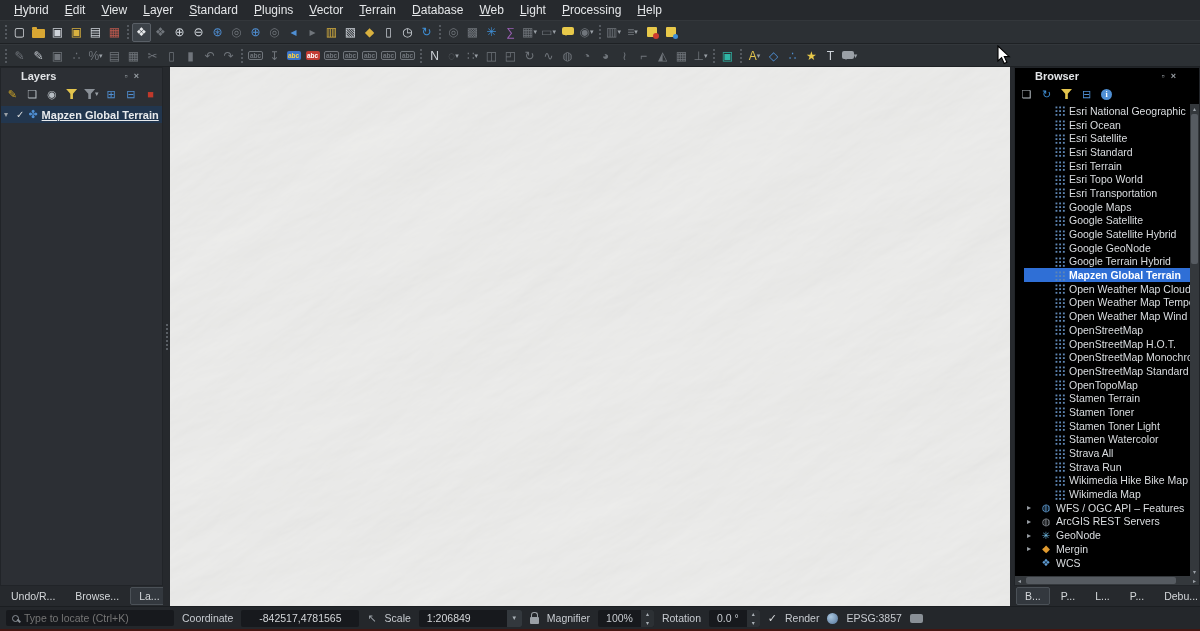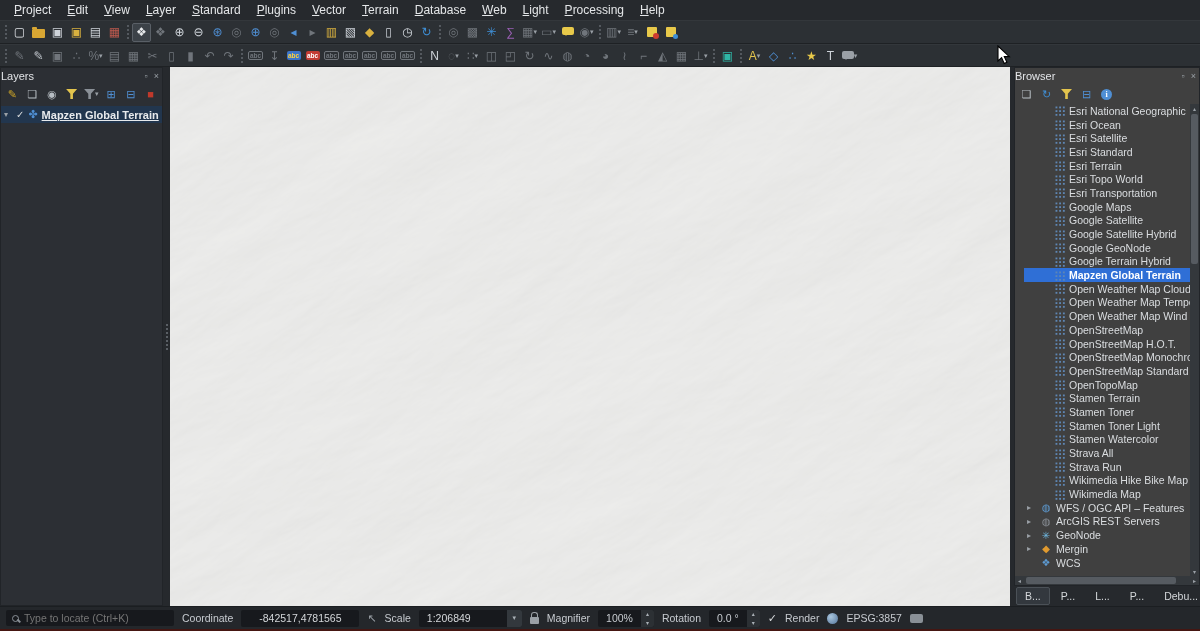--- a/index.html
+++ b/index.html
@@ -38,24 +38,24 @@
   .g.tag-red{background:#c23b33;color:#fff;}
   .g.tag-gray{background:transparent;border:1px solid #70757b;color:#70757b;}
 
   
   .main{flex:1 1 auto;display:flex;min-height:0;}
   .leftcol{width:170px;flex:0 0 auto;display:flex;}
   .leftinner{width:163px;display:flex;flex-direction:column;background:#2c2f34;}
   .vsplit{width:7px;background:#26292d;display:flex;align-items:center;justify-content:center;}
   .vsplit .grip{height:26px;border-left:2px dotted #5a5f65;}
   .vsep{width:4px;background:#26292d;}
-  .rightcol{width:186px;flex:0 0 auto;display:flex;flex-direction:column;background:#404040;}
+  .rightcol{width:186px;flex:0 0 auto;display:flex;flex-direction:column;background:#000000;}
 
   .panel{flex:1 1 auto;display:flex;flex-direction:column;min-height:0;border:1px solid #212428;}
-  .ptitle{height:16px;display:flex;align-items:center;padding:0 0;font-size:11px;color:#e2e4e7;flex:0 0 auto;}
+  .ptitle{height:16px;display:flex;align-items:center;padding:0 20px;font-size:11px;color:#e2e4e7;flex:0 0 auto;font-weight:bold;}
   .ptitle .sp{flex:1;}
   .pbtn{font-size:9px;color:#9aa0a6;padding:0 3px;}
   .ptools{height:20px;display:flex;align-items:center;gap:3px;padding:0 3px;flex:0 0 auto;}
   .pti{width:17px;height:17px;display:inline-flex;align-items:center;justify-content:center;font-size:11px;}
 
   
   .ltree{flex:1;padding-top:2px;}
   .lrow{height:17px;display:flex;align-items:center;gap:4px;padding:0 3px;background:#22364e;}
   .lexp{font-size:8px;color:#9aa0a6;width:8px;}
   .lchk{font-size:10px;color:#d8dadc;}
@@ -116,21 +116,21 @@
 
   .cursor{position:absolute;left:997px;top:45px;z-index:99;pointer-events:none;}
 </style>
 </head>
 <body>
 
 <div class="app">
 
   <div class="menubar">
 
-  <span class="menu-item">Project</span>
+  <span class="menu-item">Hybrid</span>
       <span class="menu-item">Edit</span>
       <span class="menu-item">View</span>
       <span class="menu-item">Layer</span>
       <span class="menu-item">Standard</span>
       <span class="menu-item">Plugins</span>
       <span class="menu-item">Vector</span>
       <span class="menu-item">Terrain</span>
       <span class="menu-item">Database</span>
       <span class="menu-item">Web</span>
       <span class="menu-item">Light</span>
@@ -538,20 +538,26 @@
             </div>
           <div class="ltree">
             <div class="lrow">
               <span class="lexp">▾</span>
               <span class="lchk">✓</span>
               <span class="licon">✤</span>
               <span class="lname">Mapzen Global Terrain</span>
             </div>
           </div>
         </div>
+        <div class="tabstrip">
+
+        <span class="tab">Undo/R...</span>
+            <span class="tab">Browse...</span>
+            <span class="tab active">La...</span>
+          </div>
       </div>
       <div class="vsplit">
           <div class="grip"></div>
         </div>
     </div>
 
     <div class="map">
       <svg width="840" height="539" viewBox="0 0 840 539" preserveAspectRatio="none">
         <defs>
           <filter id="relief" x="-20%" y="-20%" width="140%" height="140%">

